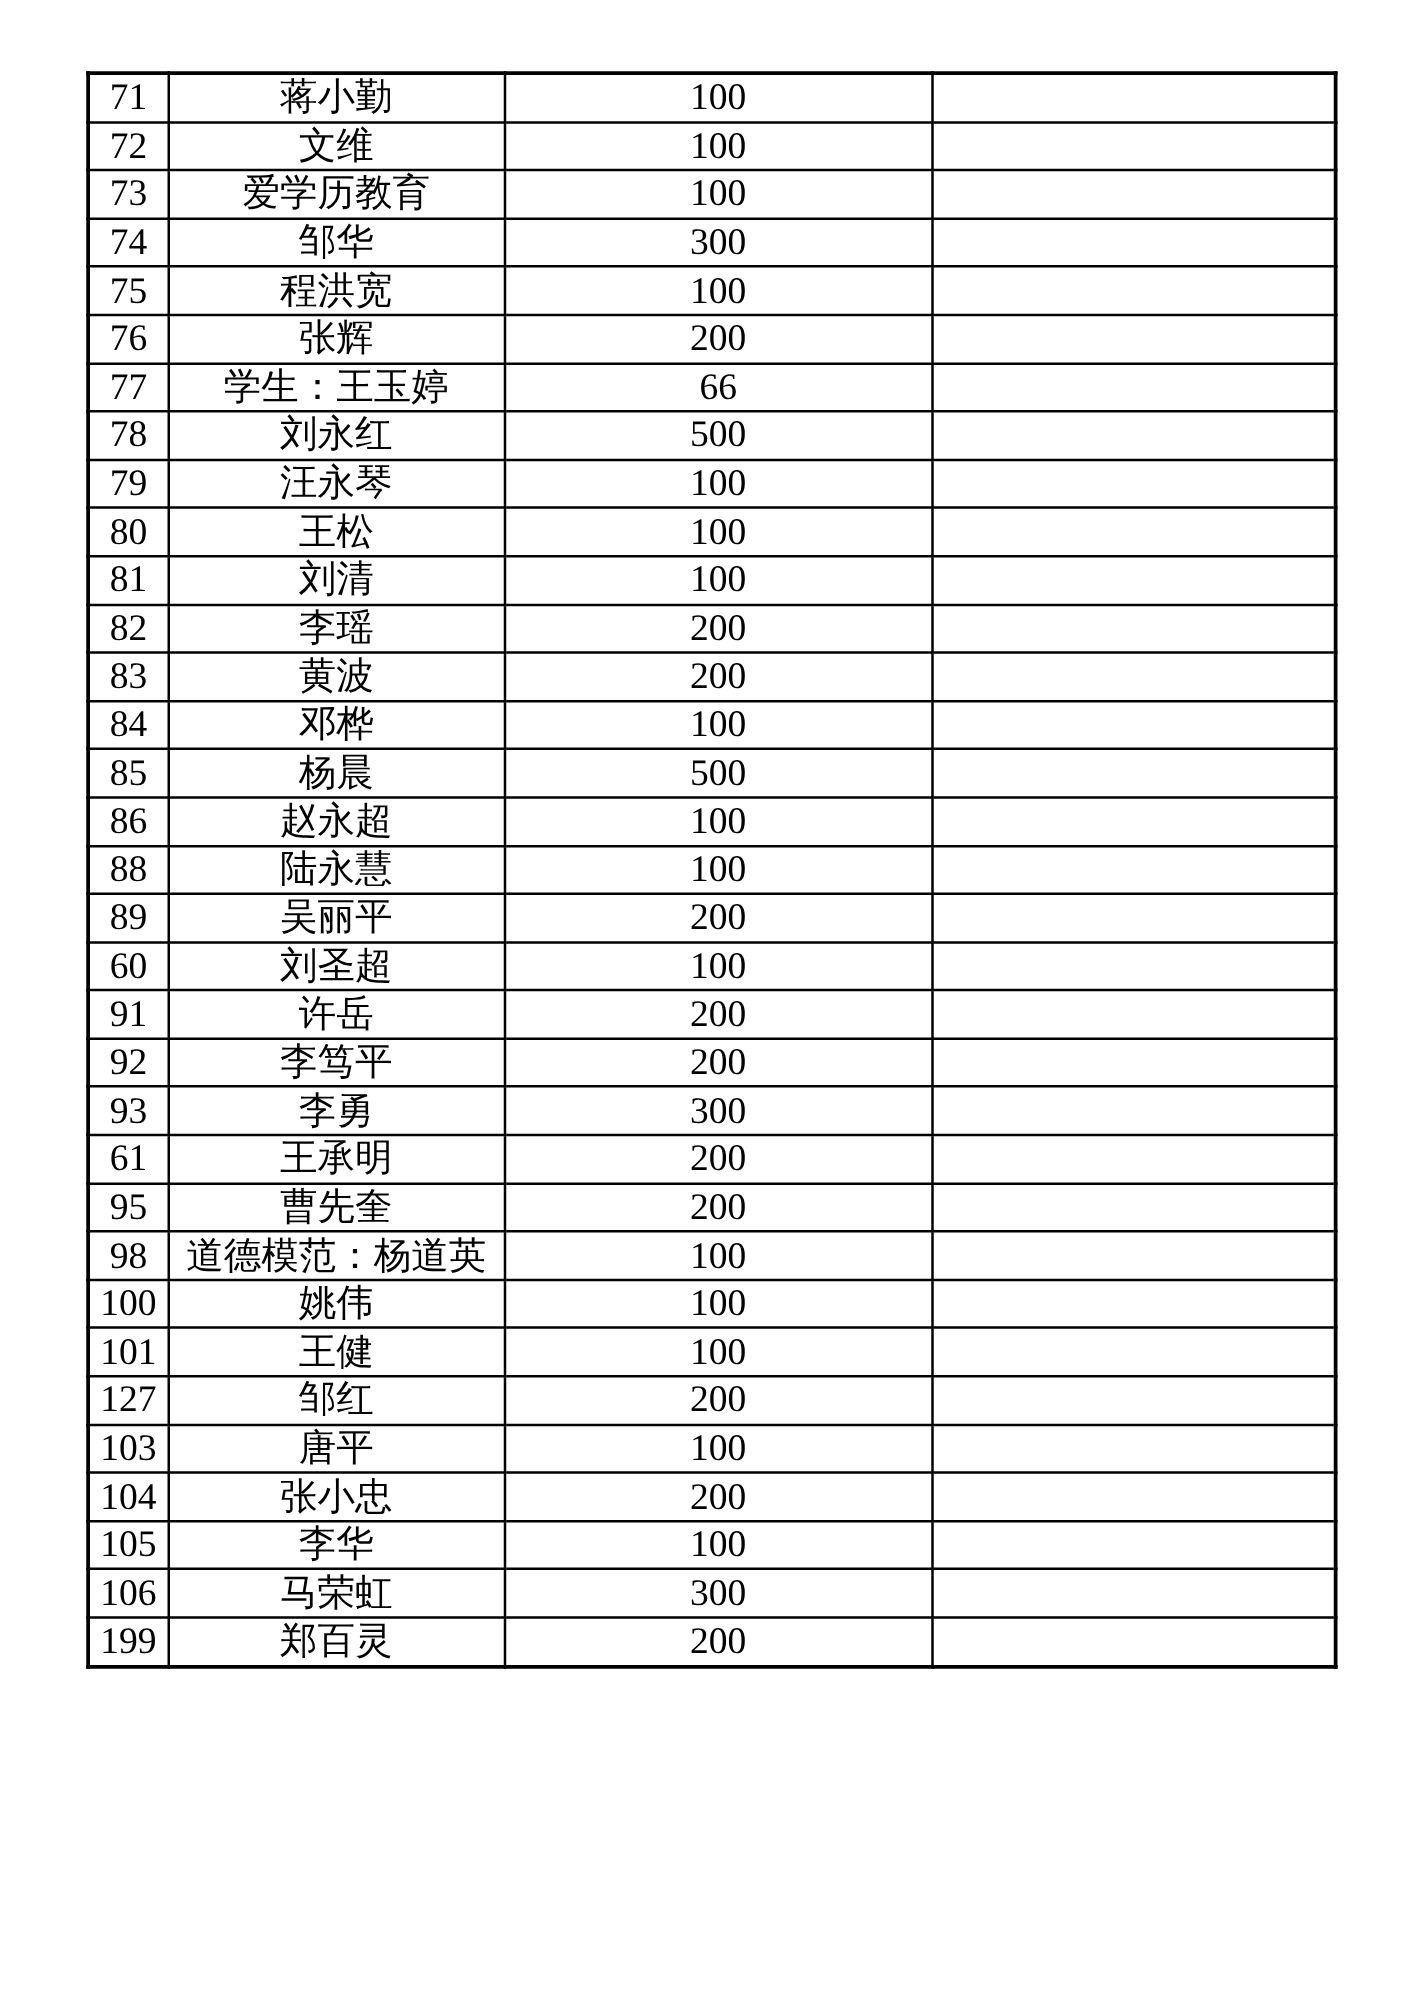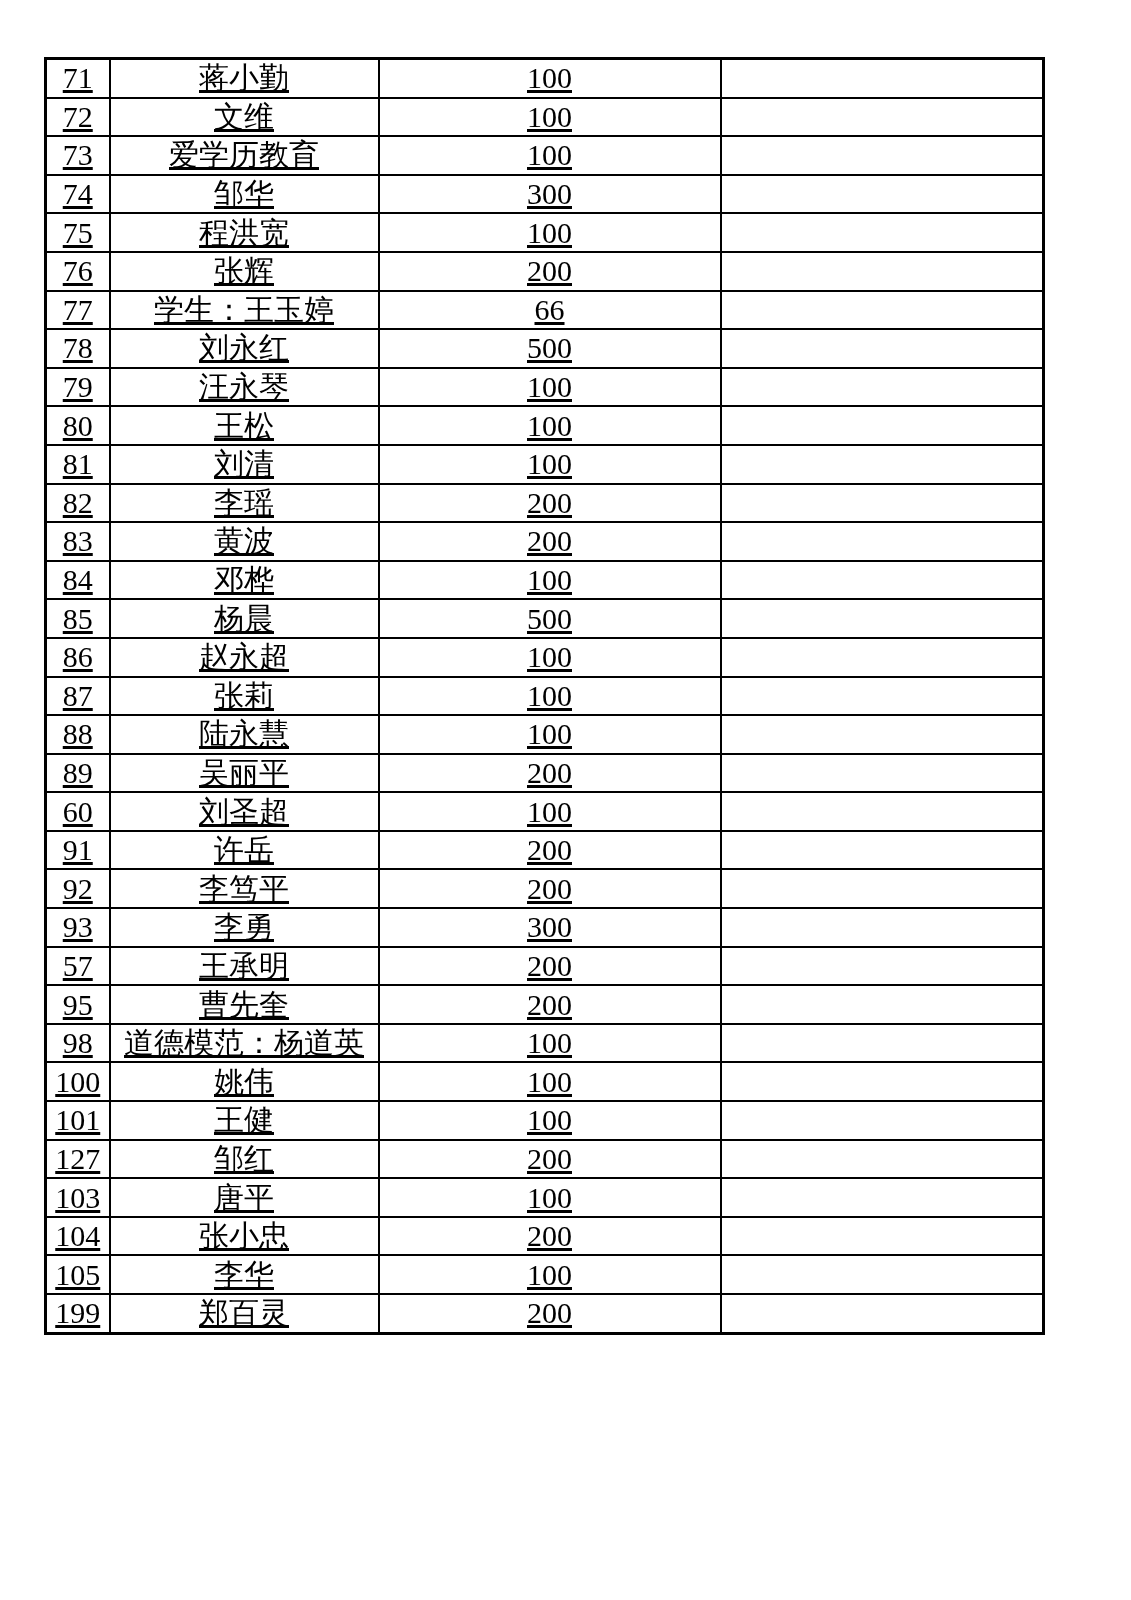--- a/index.html
+++ b/index.html
@@ -9,23 +9,22 @@
   }
   body {
     width: 1131px;
     height: 1600px;
     position: relative;
     font-family: "Liberation Serif", "DejaVu Serif", serif;
     color: #000000;
   }
   .sheet {
     position: absolute;
-    left: 44px;
+    left: 69px;
     top: 57px;
-    text-decoration: underline;
   }
   table.donation-table {
     border-collapse: collapse;
     table-layout: fixed;
     width: 998px;
     border: 3px solid #000000;
   }
   table.donation-table td {
     border: 2px solid #000000;
     height: 36.6px;
@@ -148,26 +147,20 @@
     <td class="c-amount">500</td>
     <td class="c-note"></td>
   </tr>
         <tr>
     <td class="c-no">86</td>
     <td class="c-name">赵永超</td>
     <td class="c-amount">100</td>
     <td class="c-note"></td>
   </tr>
         <tr>
-    <td class="c-no">87</td>
-    <td class="c-name">张莉</td>
-    <td class="c-amount">100</td>
-    <td class="c-note"></td>
-  </tr>
-        <tr>
     <td class="c-no">88</td>
     <td class="c-name">陆永慧</td>
     <td class="c-amount">100</td>
     <td class="c-note"></td>
   </tr>
         <tr>
     <td class="c-no">89</td>
     <td class="c-name">吴丽平</td>
     <td class="c-amount">200</td>
     <td class="c-note"></td>
@@ -190,21 +183,21 @@
     <td class="c-amount">200</td>
     <td class="c-note"></td>
   </tr>
         <tr>
     <td class="c-no">93</td>
     <td class="c-name">李勇</td>
     <td class="c-amount">300</td>
     <td class="c-note"></td>
   </tr>
         <tr>
-    <td class="c-no">57</td>
+    <td class="c-no">61</td>
     <td class="c-name">王承明</td>
     <td class="c-amount">200</td>
     <td class="c-note"></td>
   </tr>
         <tr>
     <td class="c-no">95</td>
     <td class="c-name">曹先奎</td>
     <td class="c-amount">200</td>
     <td class="c-note"></td>
   </tr>
@@ -241,20 +234,26 @@
         <tr>
     <td class="c-no">104</td>
     <td class="c-name">张小忠</td>
     <td class="c-amount">200</td>
     <td class="c-note"></td>
   </tr>
         <tr>
     <td class="c-no">105</td>
     <td class="c-name">李华</td>
     <td class="c-amount">100</td>
+    <td class="c-note"></td>
+  </tr>
+        <tr>
+    <td class="c-no">106</td>
+    <td class="c-name">马荣虹</td>
+    <td class="c-amount">300</td>
     <td class="c-note"></td>
   </tr>
         <tr>
     <td class="c-no">199</td>
     <td class="c-name">郑百灵</td>
     <td class="c-amount">200</td>
     <td class="c-note"></td>
   </tr>
       </tbody>
   </table>

